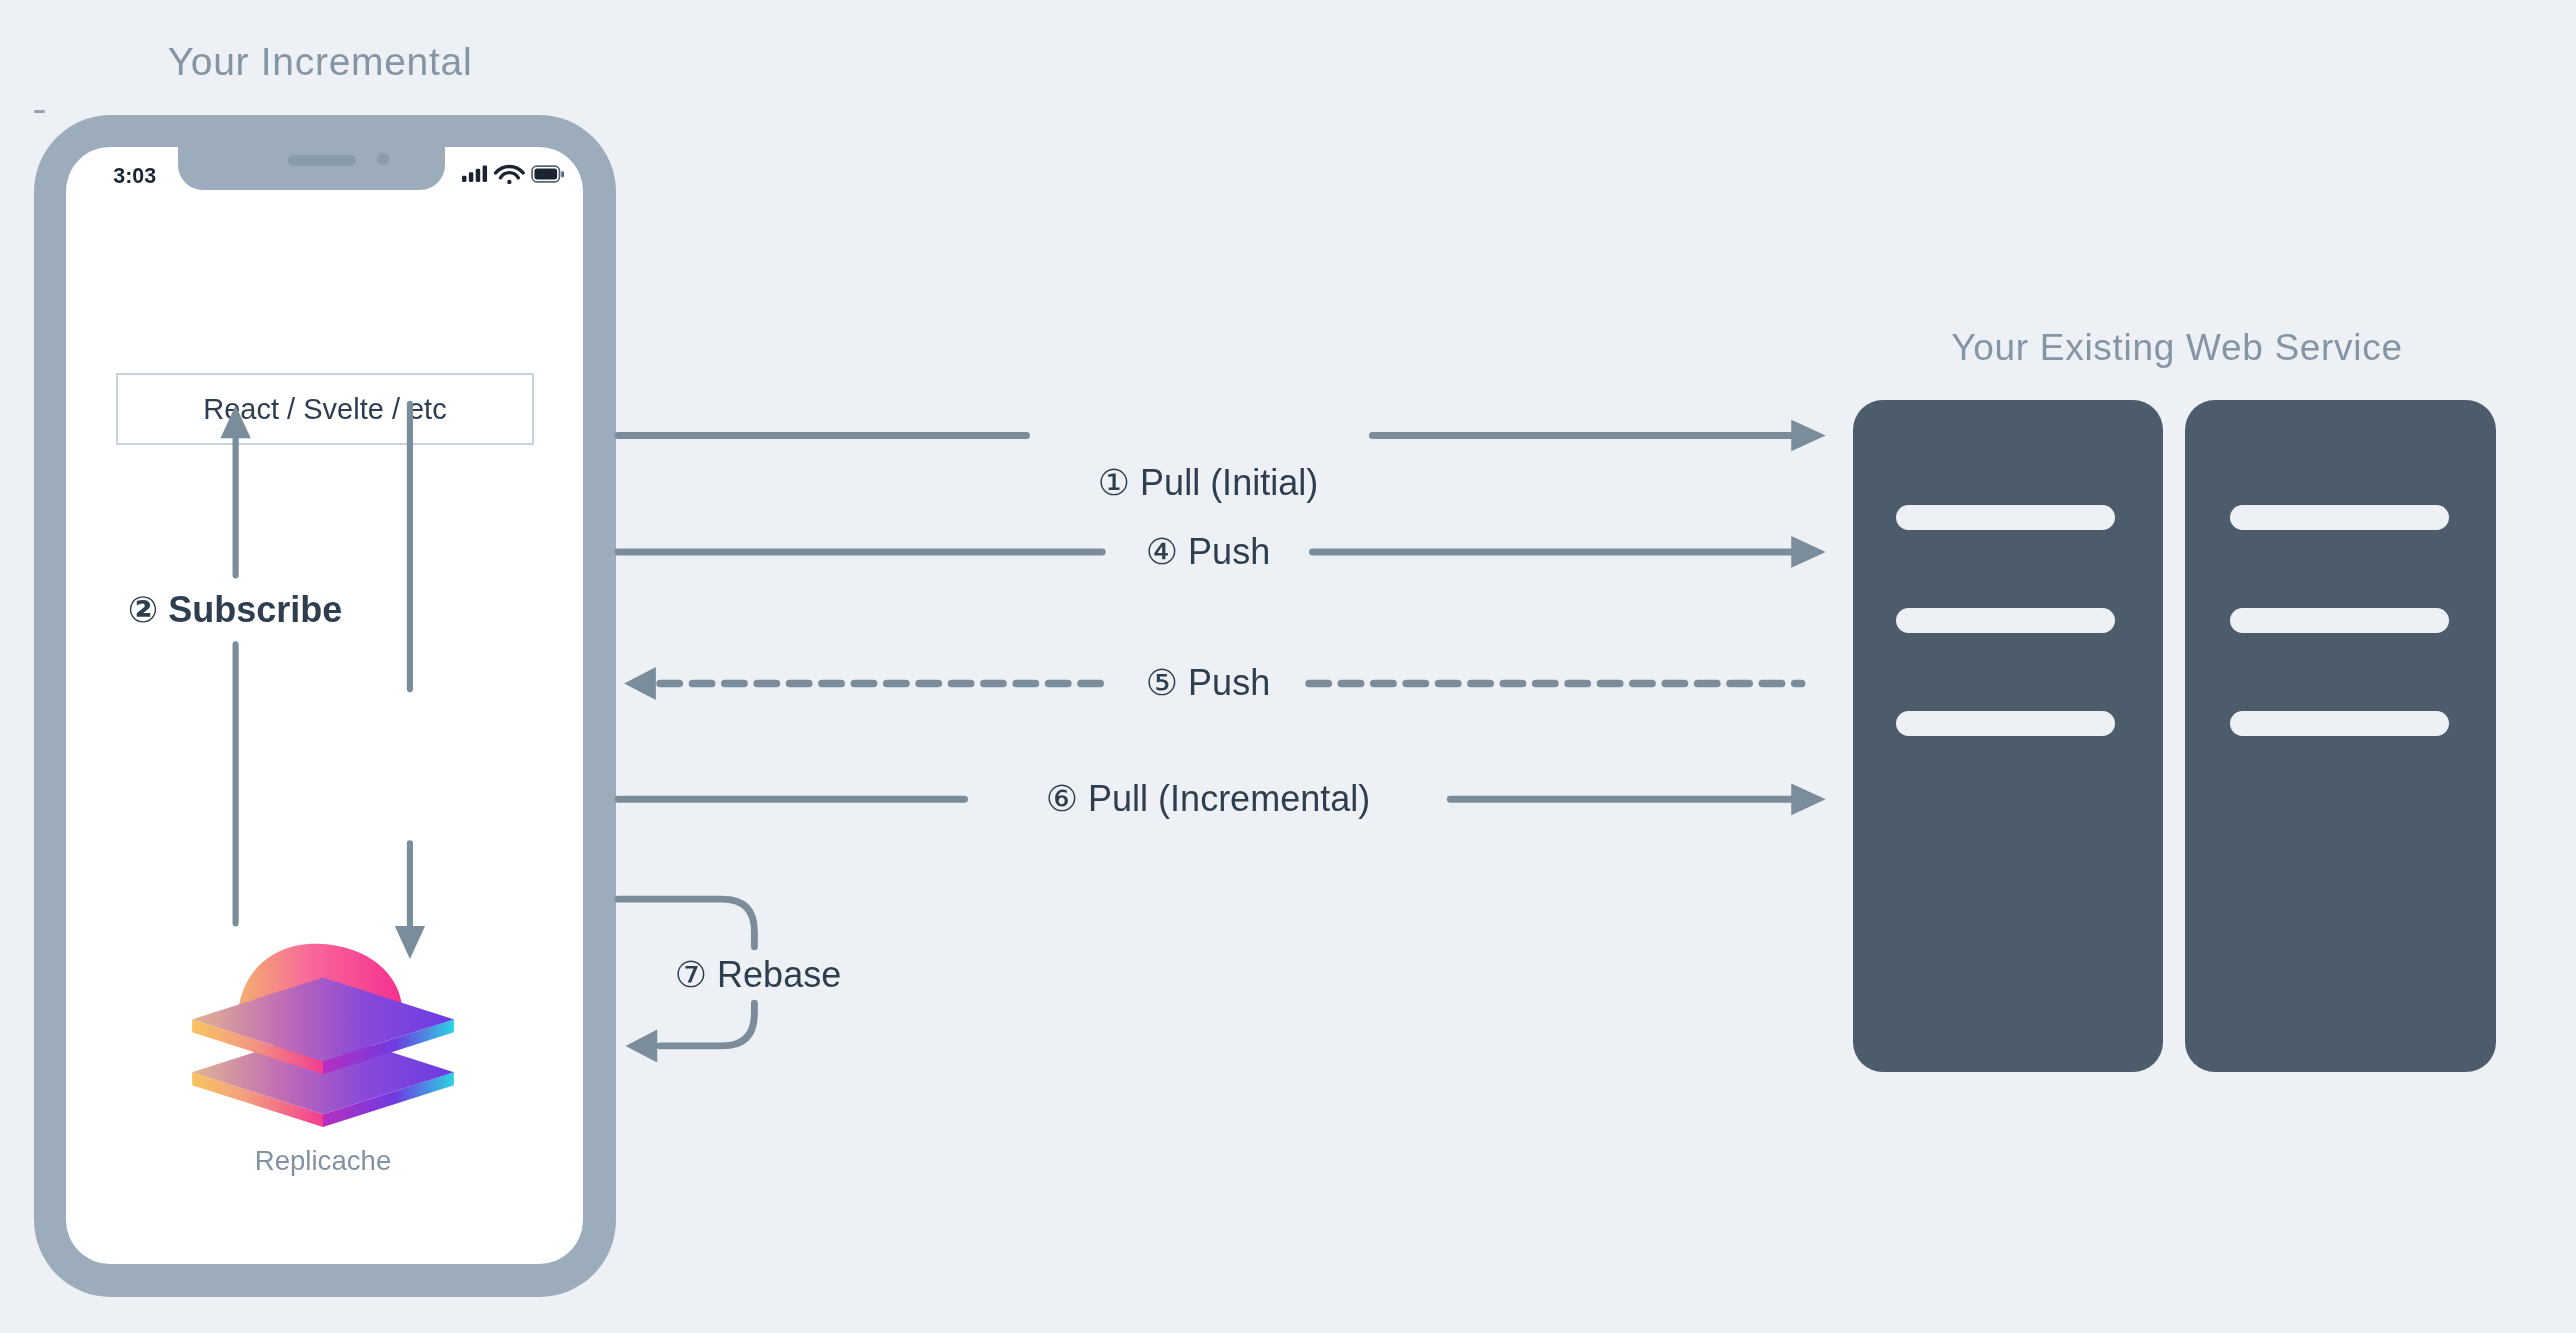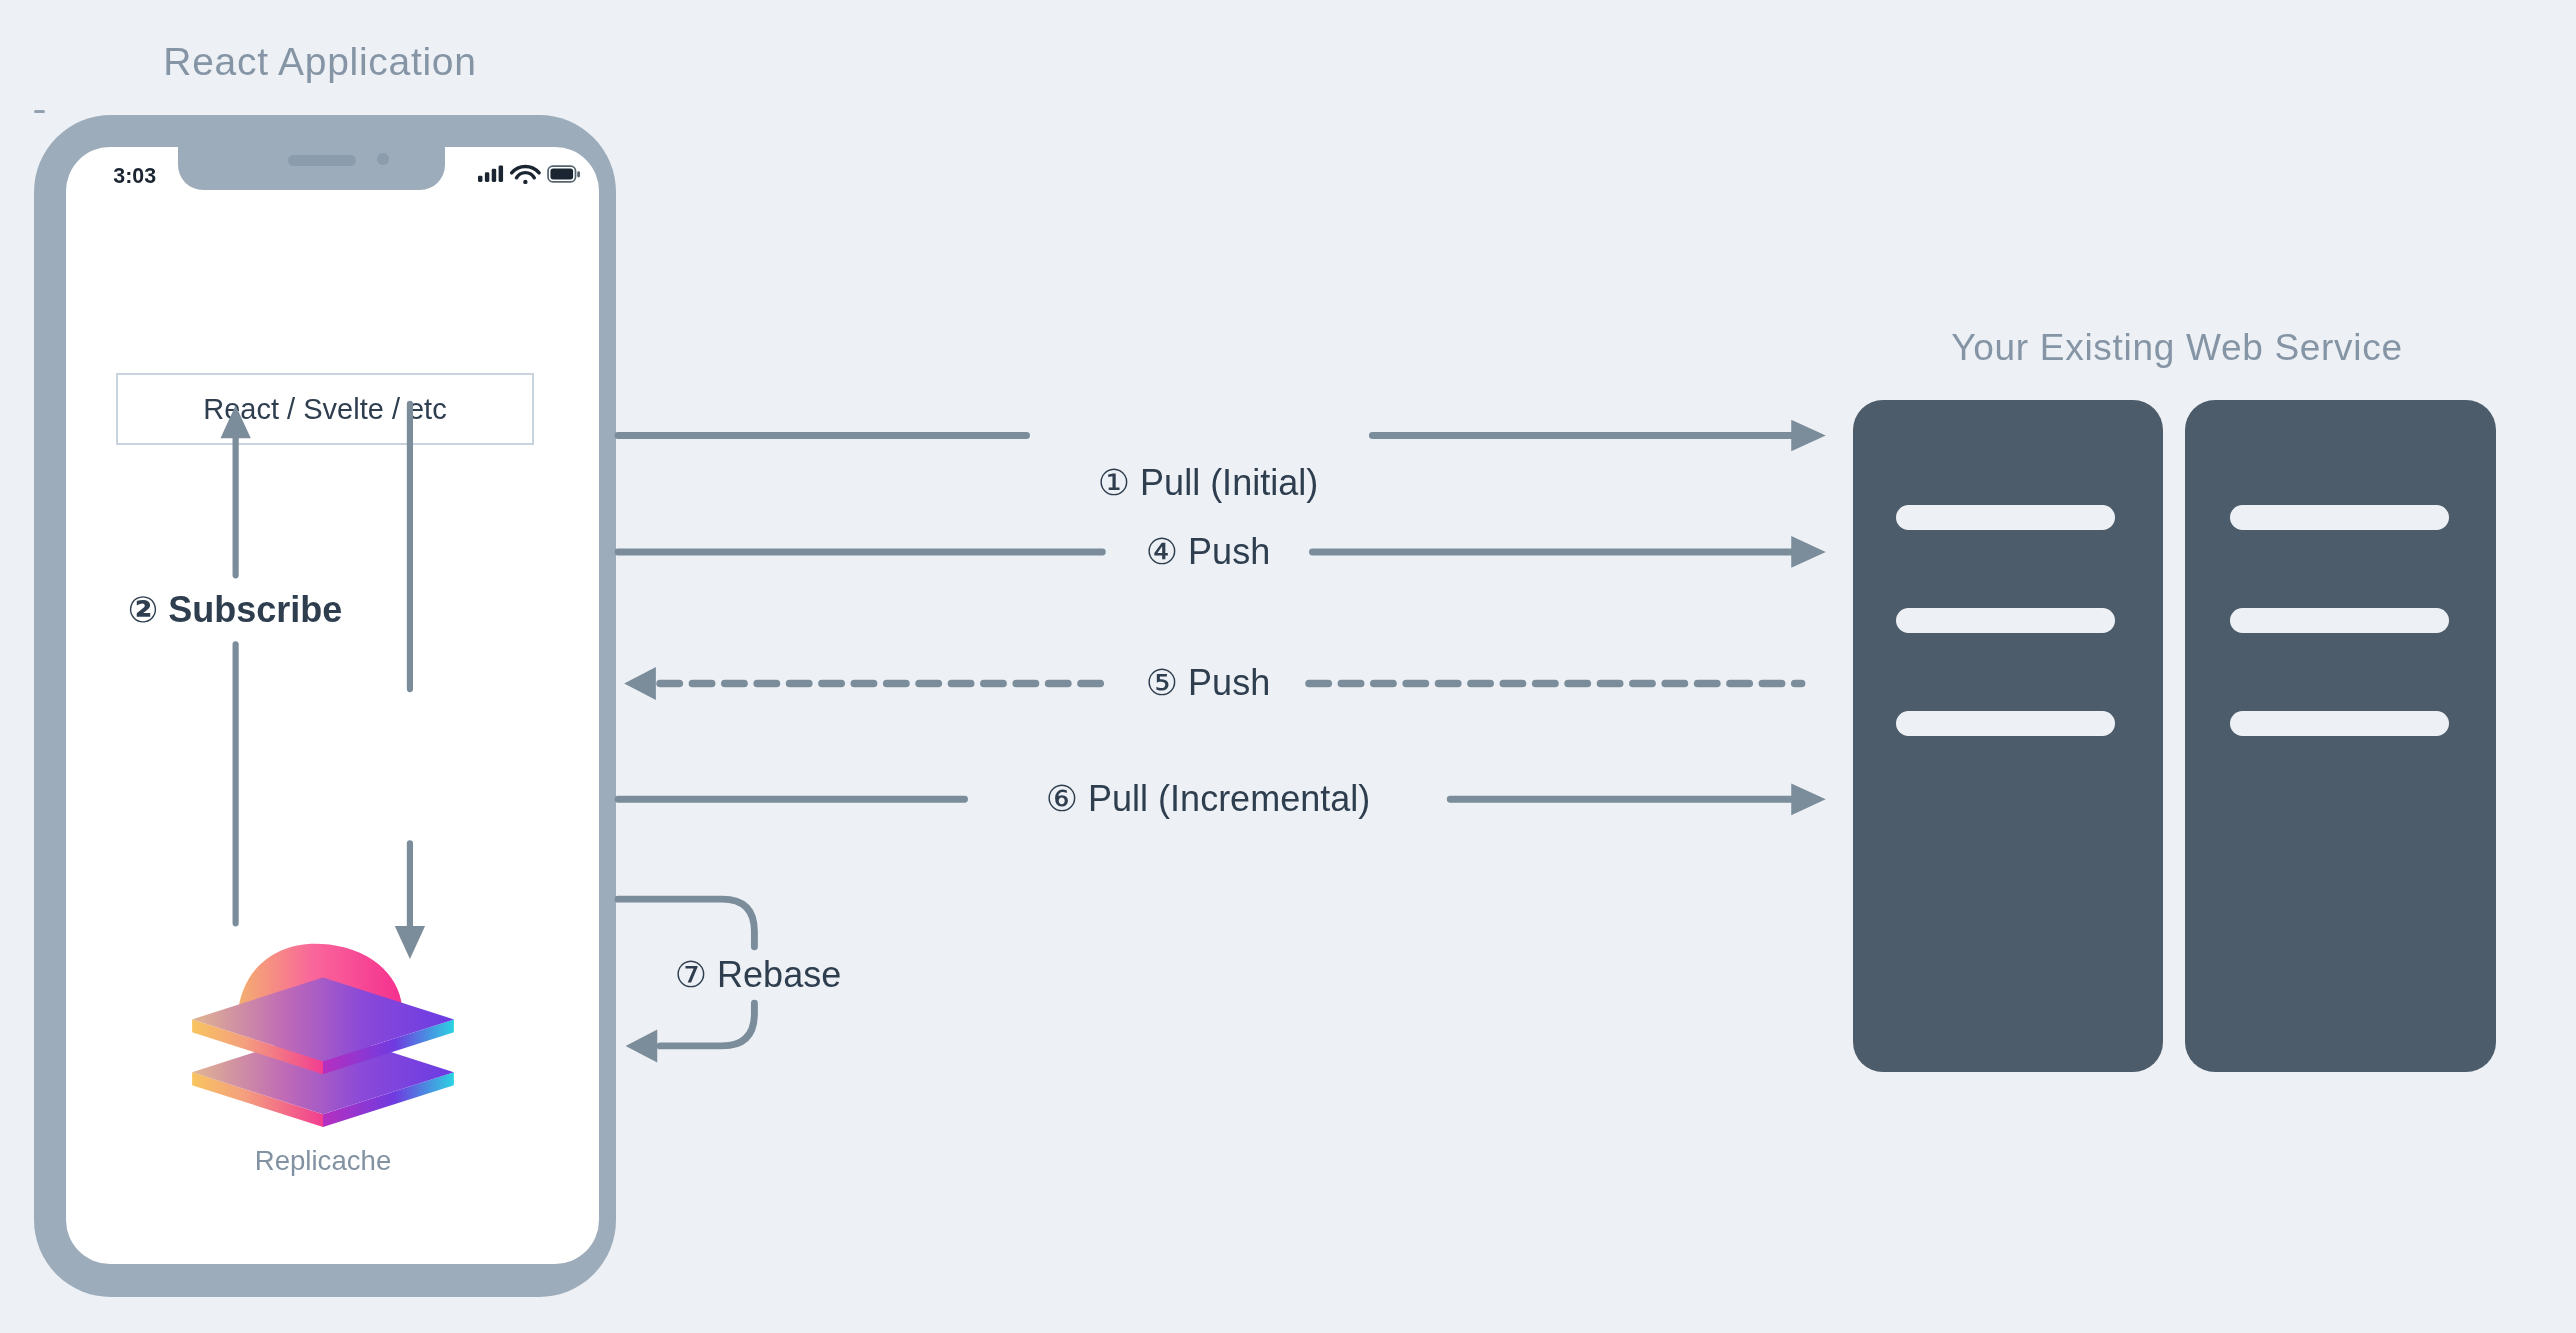--- a/index.html
+++ b/index.html
@@ -6,21 +6,21 @@
   #canvas{
     position:relative;width:2576px;height:1334px;overflow:hidden;
     background:#edf1f5;
     font-family:"Liberation Sans","DejaVu Sans",sans-serif;
   }
   .abs{position:absolute;}
   .muted-title{color:#8595a5;font-size:39px;font-weight:500;letter-spacing:0.7px;text-align:center;}
   .flow-label{color:#2e3e4f;font-size:36px;font-weight:500;text-align:center;line-height:48px;z-index:6;}
   .phone-label{color:#2e3e4f;font-size:36px;font-weight:500;text-align:center;line-height:45px;z-index:6;}
   #phone-frame{left:34px;top:115px;width:582px;height:1182px;border-radius:77px;background:#9dacba;}
-  #phone-screen{left:32px;top:32px;width:517px;height:1117px;border-radius:44px;background:#ffffff;padding-left:16px;}
+  #phone-screen{left:32px;top:32px;width:517px;height:1117px;border-radius:44px;background:#ffffff;}
   #notch{left:112px;top:0;width:267px;height:43px;border-radius:0 0 25px 25px;background:#9dacba;z-index:2;}
   #speaker{left:222px;top:8.3px;width:68px;height:10.3px;border-radius:5.5px;background:#8b9cad;z-index:3;}
   #camera{left:311px;top:6.2px;width:11.7px;height:11.7px;border-radius:50%;background:#8b9cad;z-index:3;}
   #status-time{left:20.7px;top:16.5px;width:96px;font-size:21.4px;font-weight:700;color:#1b2531;text-align:center;z-index:3;}
   #status-icons{right:18px;top:16.5px;z-index:3;}
   #framework-box{
     left:50px;top:182px;width:418px;height:72px;box-sizing:border-box;
     border:2.1px solid #c9d3dd;background:#ffffff;
     display:flex;align-items:center;justify-content:center;
     color:#2e3e4f;font-size:29px;font-weight:500;margin-top:44px;
@@ -45,21 +45,21 @@
   .slot-1{top:105px;} .slot-2{top:208px;} .slot-3{top:311px;}
   #corner-tick{left:34px;top:110px;width:11px;height:3.4px;border-radius:2.1px;background:#93a1b0;}
 </style>
 </head>
 <body>
 
 <div id="canvas">
 
   <div id="corner-tick" class="abs"></div>
 
-  <div id="app-title" class="abs muted-title">React Application</div>
+  <div id="app-title" class="abs muted-title">Your Incremental</div>
 
   <div id="phone-frame" class="abs">
     <div id="phone-screen" class="abs">
       <div id="notch" class="abs"></div>
       <div id="speaker" class="abs"></div>
       <div id="camera" class="abs"></div>
       <div id="status-time" class="abs">3:03</div>
 
       <svg id="status-icons" class="abs" width="103" height="20.7" viewBox="0 0 150 30">
         <g fill="#1b2531">

